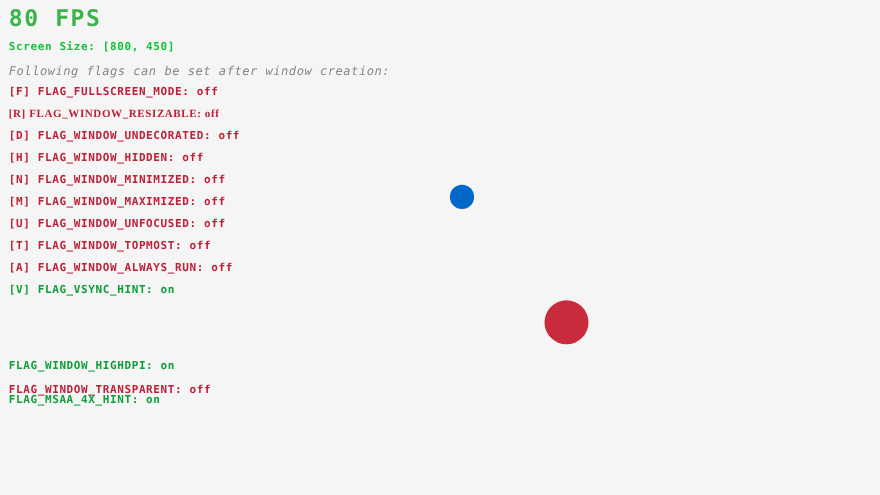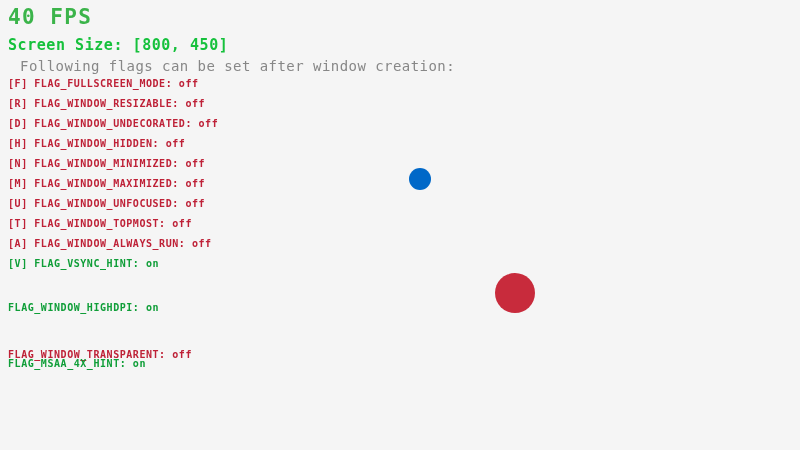--- a/index.html
+++ b/index.html
@@ -31,30 +31,31 @@
     left: 8px;
     top: 7px;
     font-size: 21px;
     letter-spacing: 1.4px;
     color: #3bb44a;
   }
 
   #screen-size {
     left: 8px;
     top: 38px;
-    font-size: 15px;
+    font-size: 10px;
     color: #16c13c;
   }
 
   .section-header {
-    left: 20px;
-    font-size: 14px;
+    left: 8px;
+    font-size: 11px;
     color: #878787;
     font-weight: 400;
     letter-spacing: 0.45px;
+    font-style: italic;
   }
   #header-after  { top: 59px; }
   #header-before { top: 299px; }
 
   .flag-row {
     left: 8px;
     font-size: 10px;
   }
   .flag-row.off { color: #be2137; }
   .flag-row.on  { color: #0f9e38; }
@@ -77,42 +78,42 @@
     width: 40px;
     height: 40px;
     background: #c82b3c;
   }
 </style>
 </head>
 <body>
 
 <div id="app" style="background: rgb(245, 245, 245);">
 
-  <div class="txt" id="fps-counter">40 FPS</div>
+  <div class="txt" id="fps-counter">80 FPS</div>
 
   <div class="txt" id="screen-size">Screen Size: [800, 450]</div>
 
   <div class="txt section-header" id="header-after">Following flags can be set after window creation:</div>
 
   <div id="flags-after">
       <div class="txt flag-row off" style="top: 79px; color: rgb(190, 33, 55);">[F] FLAG_FULLSCREEN_MODE: off</div>
-      <div class="txt flag-row off" style="top: 99px; color: rgb(190, 33, 55);">[R] FLAG_WINDOW_RESIZABLE: off</div>
+      <div class="txt flag-row off" style="top: 99px; color: rgb(190, 33, 55); font-family: Liberation Serif, serif;">[R] FLAG_WINDOW_RESIZABLE: off</div>
       <div class="txt flag-row off" style="top: 119px; color: rgb(190, 33, 55);">[D] FLAG_WINDOW_UNDECORATED: off</div>
       <div class="txt flag-row off" style="top: 139px; color: rgb(190, 33, 55);">[H] FLAG_WINDOW_HIDDEN: off</div>
       <div class="txt flag-row off" style="top: 159px; color: rgb(190, 33, 55);">[N] FLAG_WINDOW_MINIMIZED: off</div>
       <div class="txt flag-row off" style="top: 179px; color: rgb(190, 33, 55);">[M] FLAG_WINDOW_MAXIMIZED: off</div>
       <div class="txt flag-row off" style="top: 199px; color: rgb(190, 33, 55);">[U] FLAG_WINDOW_UNFOCUSED: off</div>
       <div class="txt flag-row off" style="top: 219px; color: rgb(190, 33, 55);">[T] FLAG_WINDOW_TOPMOST: off</div>
       <div class="txt flag-row off" style="top: 239px; color: rgb(190, 33, 55);">[A] FLAG_WINDOW_ALWAYS_RUN: off</div>
       <div class="txt flag-row on" style="top: 259px; color: rgb(15, 158, 56);">[V] FLAG_VSYNC_HINT: on</div>
     </div>
 
 
   <div id="flags-before">
-      <div class="txt flag-row on" style="top: 303px; color: rgb(15, 158, 56);">FLAG_WINDOW_HIGHDPI: on</div>
+      <div class="txt flag-row on" style="top: 328px; color: rgb(15, 158, 56);">FLAG_WINDOW_HIGHDPI: on</div>
       <div class="txt flag-row off" style="top: 350px; color: rgb(190, 33, 55);">FLAG_WINDOW_TRANSPARENT: off</div>
       <div class="txt flag-row on" style="top: 359px; color: rgb(15, 158, 56);">FLAG_MSAA_4X_HINT: on</div>
     </div>
 
   <div class="ball" id="ball-blue" style="left: 409px; top: 168px; width: 22px; height: 22px; background: rgb(0, 104, 200);"></div>
 
   <div class="ball" id="ball-red" style="left: 495px; top: 273px; width: 40px; height: 40px; background: rgb(200, 43, 60);"></div>
 
 </div>
 

